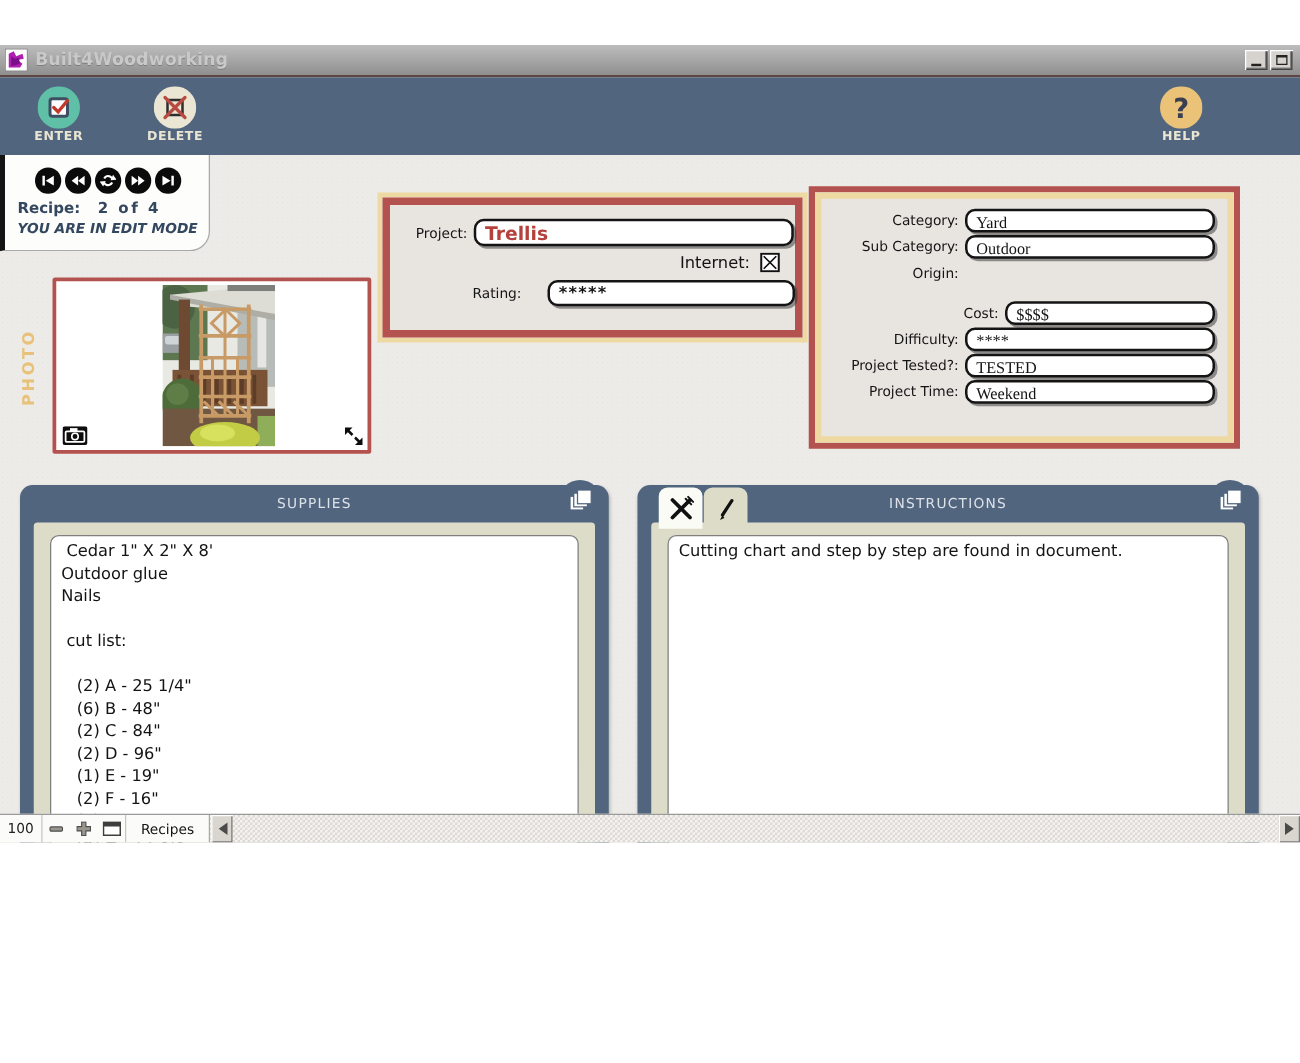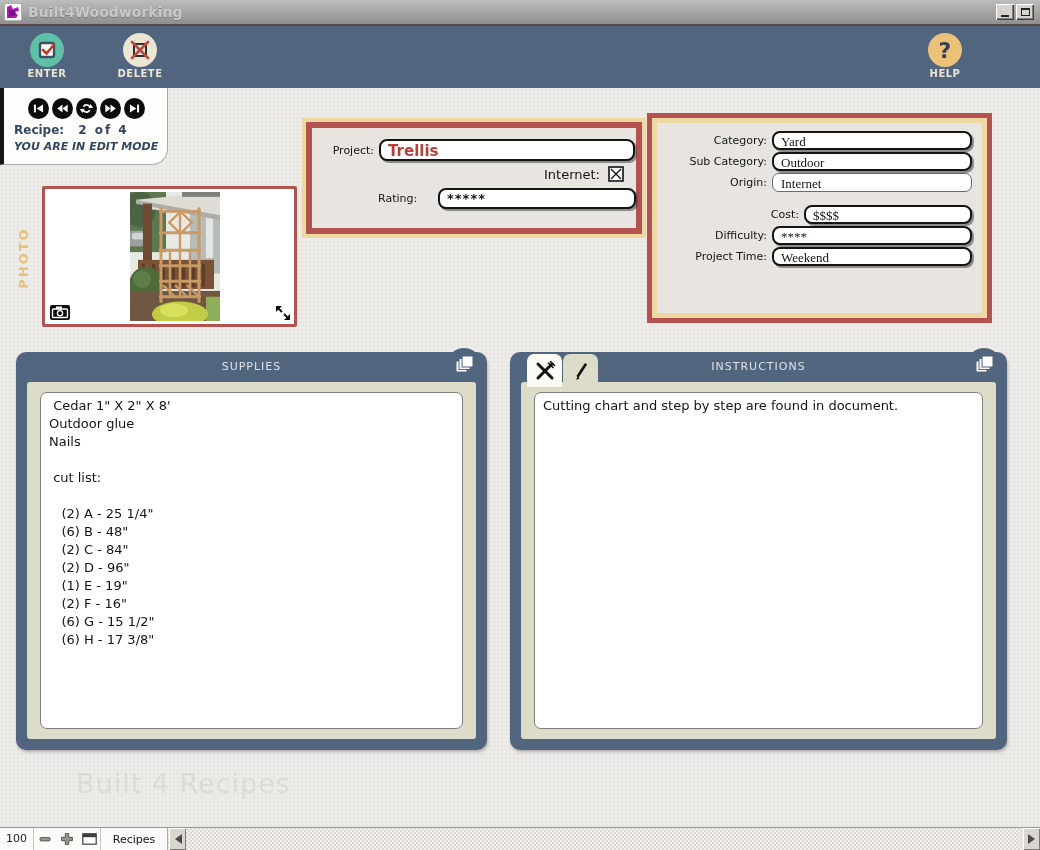--- a/index.html
+++ b/index.html
@@ -1,17 +1,17 @@
 <!DOCTYPE html>
 <html><head>
 <meta charset="utf-8">
 <style>
   * { margin:0; padding:0; box-sizing:border-box; }
   html,body { width:1040px; height:850px; font-family:"DejaVu Sans","Liberation Sans",sans-serif; }
-  .window { position:relative; width:1040px; height:850px; overflow:hidden; background:#ecebe8; }
+  .window { position:relative; width:1040px; height:638px; overflow:hidden; background:#ecebe8;margin-top:36px; }
 
   
   .titlebar { position:absolute; left:0; top:0; width:1040px; height:26px;
     background:linear-gradient(#bdbdbd,#8f8f8f); border-bottom:2px solid #5b4646;
     display:flex; align-items:center; padding:0 4px; }
   .app-icon { width:18px; height:18px; margin-right:6px; flex:0 0 auto; }
   .title-text { font-size:14px; font-weight:bold; color:#c9c9c9; text-shadow:0 1px 0 #7e7e7e; }
   .win-controls { margin-left:auto; display:flex; gap:2px; padding-right:2px; }
   .win-btn { width:18px; height:16px; background:#d6d3ce; position:relative;
     box-shadow:inset 1px 1px 0 #ffffff, inset -1px -1px 0 #404040, inset -2px -2px 0 #808080;
@@ -304,29 +304,32 @@
       <div class="drow first">
         <span class="dlabel">Category:</span>
         <span class="dfield field">Yard</span>
       </div>
       <div class="drow">
         <span class="dlabel">Sub Category:</span>
         <span class="dfield field">Outdoor</span>
       </div>
       <div class="drow">
         <span class="dlabel">Origin:</span>
-        <span class="dfield field thin">Internet</span>
       </div>
       <div class="drow gap">
         <span class="dlabel">Cost:</span>
         <span class="dfield field">$$$$</span>
       </div>
       <div class="drow">
         <span class="dlabel">Difficulty:</span>
         <span class="dfield field">****</span>
+      </div>
+      <div class="drow">
+        <span class="dlabel">Project Tested?:</span>
+        <span class="dfield field">TESTED</span>
       </div>
       <div class="drow">
         <span class="dlabel">Project Time:</span>
         <span class="dfield field">Weekend</span>
       </div>
     </div>
   </div>
 
   <div class="panel panel-supplies">
     <div class="panel-header">SUPPLIES</div>

